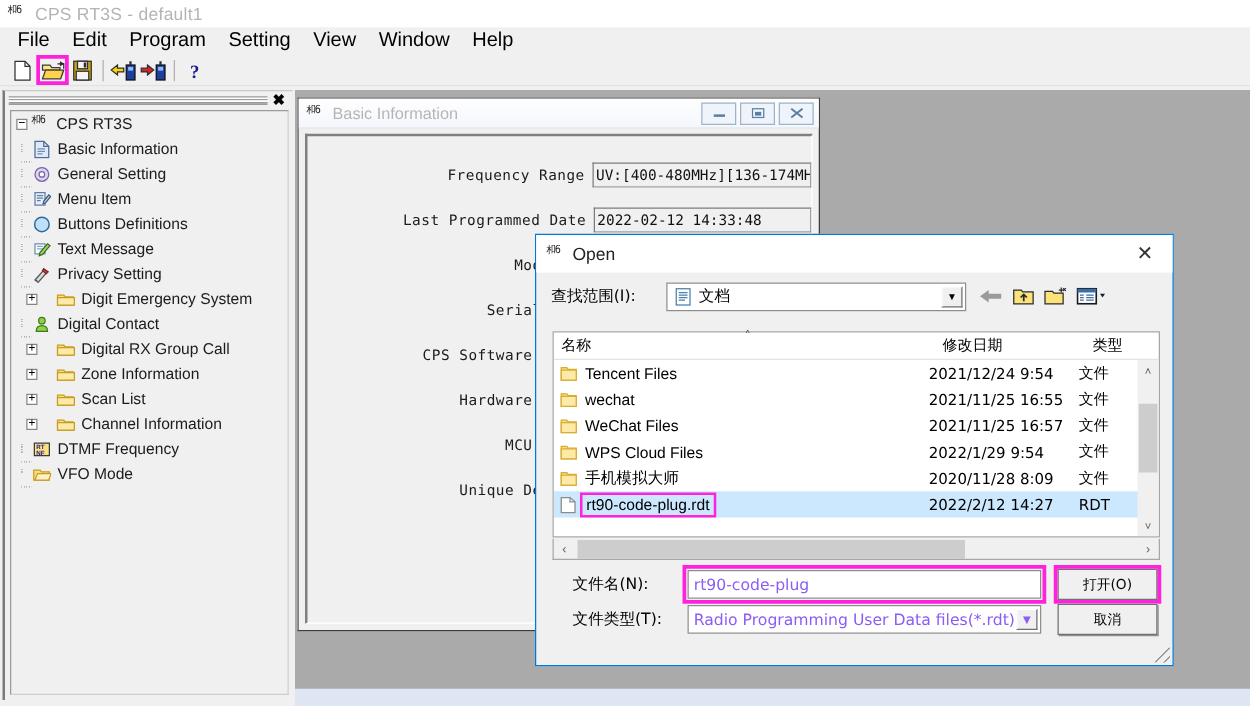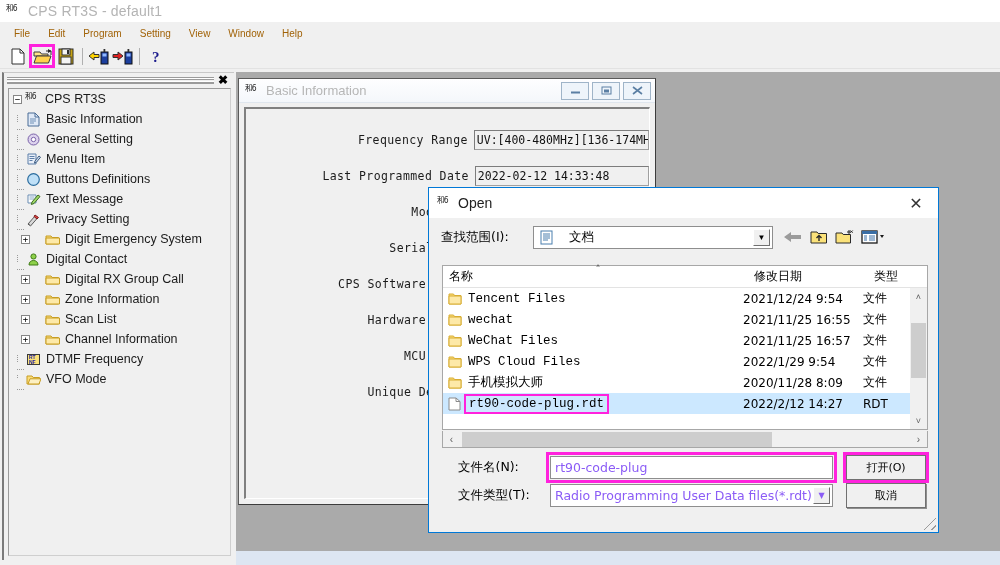--- a/index.html
+++ b/index.html
@@ -34,21 +34,21 @@
     font-family: "DejaVu Sans", sans-serif;
     display: inline-block; width: 16px; height: 14px; overflow: hidden;
     transform: scaleX(.85); transform-origin: left center;
     letter-spacing: -1px;
   }
   .menubar {
     position: absolute; left: 0; top: 22px; width: 1000px; height: 22px;
     background: #f0f0f0; display: flex; align-items: center; padding-left: 5px;
   }
   .menu-item {
-    padding: 2px 9px; font-size: 10px; color: #a16207; cursor: default;
+    padding: 2px 9px; font-size: 16px; color: #000000; cursor: default;
     font-family: "Liberation Sans", sans-serif;
   }
 
   .toolbar {
     position: absolute; left: 0; top: 44px; width: 1000px; height: 25px;
     background: #f0f0f0;
     border-bottom: 1px solid #e2e2e2;
     display: flex; align-items: center; padding-left: 6px;
   }
   .tb-btn {
@@ -163,21 +163,21 @@
   }
   .dlg-title-text { font-size: 14px; color: #222; margin-left: 5px; }
   .dlg-close {
     margin-left: auto; width: 44px; height: 29px; display: flex; align-items: center;
     justify-content: center; font-size: 16px; color: #333;
   }
   .lookin-row { display: flex; align-items: center; height: 30px; padding: 0 12px; margin-top: 4px; }
   .lookin-label { font-family: "DejaVu Sans", sans-serif; font-size: 12.5px; color: #000; width: 92px; }
   .lookin-combo {
     width: 240px; height: 23px; background: #fff; border: 1px solid #8e8e8e;
-    display: flex; align-items: center; padding-left: 5px; gap: 15px;
+    display: flex; align-items: center; padding-left: 5px; gap: 5px;
   }
   .lookin-combo .txt { font-family: "DejaVu Sans", sans-serif; font-size: 12.5px; color: #000; }
   .lookin-combo .arrowbox {
     margin-left: auto; width: 17px; height: 17px; margin-right: 2px;
     background: #f0f0f0; border: 1px solid #fff; border-right-color:#707070; border-bottom-color:#707070;
     display: flex; align-items: center; justify-content: center; font-size: 8px;
   }
   .nav-icons { display: flex; align-items: center; gap: 7px; margin-left: 10px; }
 
   .filelist-wrap {
@@ -192,21 +192,21 @@
   }
   .fl-hcell .sortmark {
     position: absolute; left: 50%; top: -2px; font-size: 10px; color: #555;
   }
   .fl-rows { flex: 1; position: relative; overflow: hidden; }
   .fl-row { height: 21px; display: flex; align-items: center; }
   .fl-row.selected { background: #cce8ff; }
   .fl-c-name { width: 300px; display: flex; align-items: center; gap: 6px; padding-left: 5px; }
   .fl-c-date { width: 120px; font-family: "DejaVu Sans", sans-serif; font-size: 12px; color: #000; }
   .fl-c-type { width: 46px; font-family: "DejaVu Sans", sans-serif; font-size: 12px; color: #000; }
-  .fl-name-text { font-family: Liberation Mono, monospace; font-size: 12.5px; color: #000; white-space: nowrap; text-align: center; }
+  .fl-name-text { font-family: Liberation Sans, sans-serif; font-size: 12.5px; color: #000; white-space: nowrap; text-align: center; }
   .fl-name-text.hl { outline: 2px solid #ff22dd; outline-offset: 1px; padding: 0 2px; }
 
   .vscroll {
     position: absolute; right: 0; top: 0; width: 17px; height: 100%;
     background: #f0f0f0; display: flex; flex-direction: column; align-items: center;
   }
   .vs-arrow { height: 17px; width: 17px; display:flex; align-items:center; justify-content:center; font-size:9px; color:#606060; }
   .vs-track { flex: 1; width: 17px; position: relative; }
   .vs-thumb { position: absolute; left: 1px; width: 15px; background: #cdcdcd; }
 

